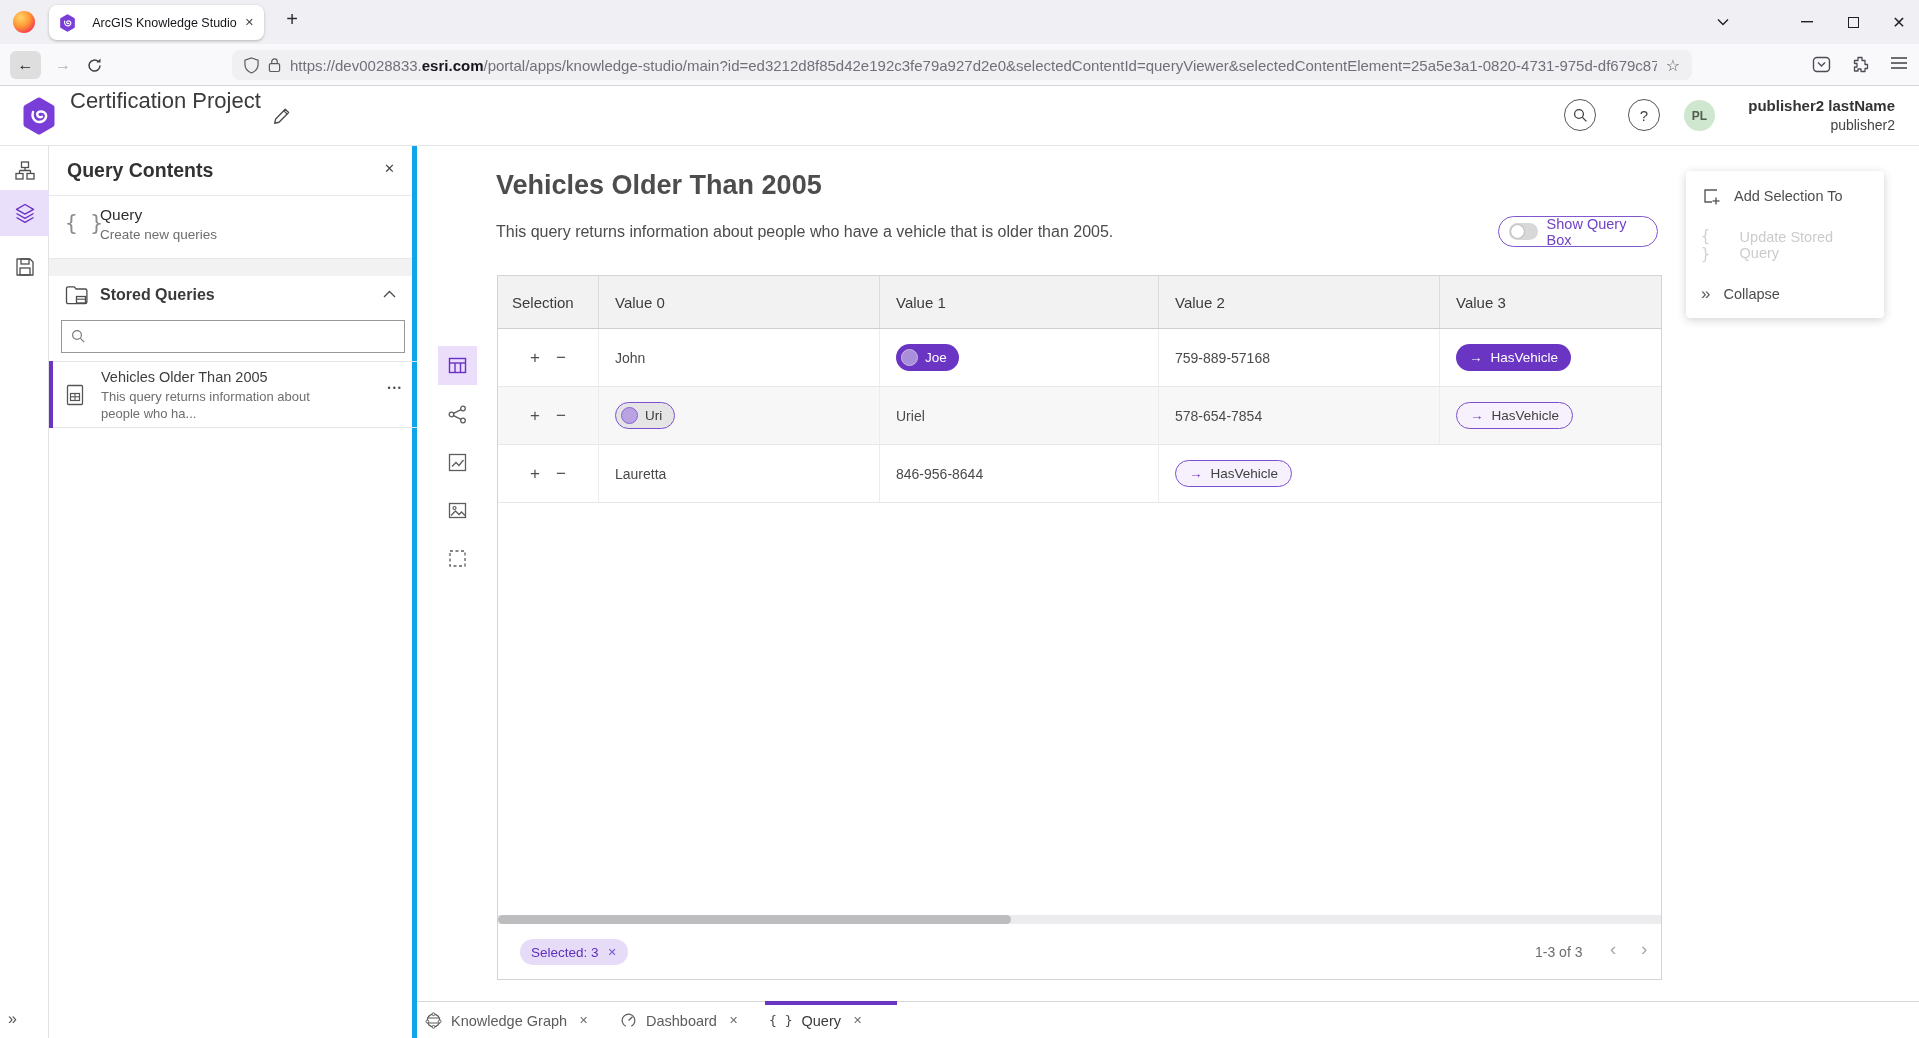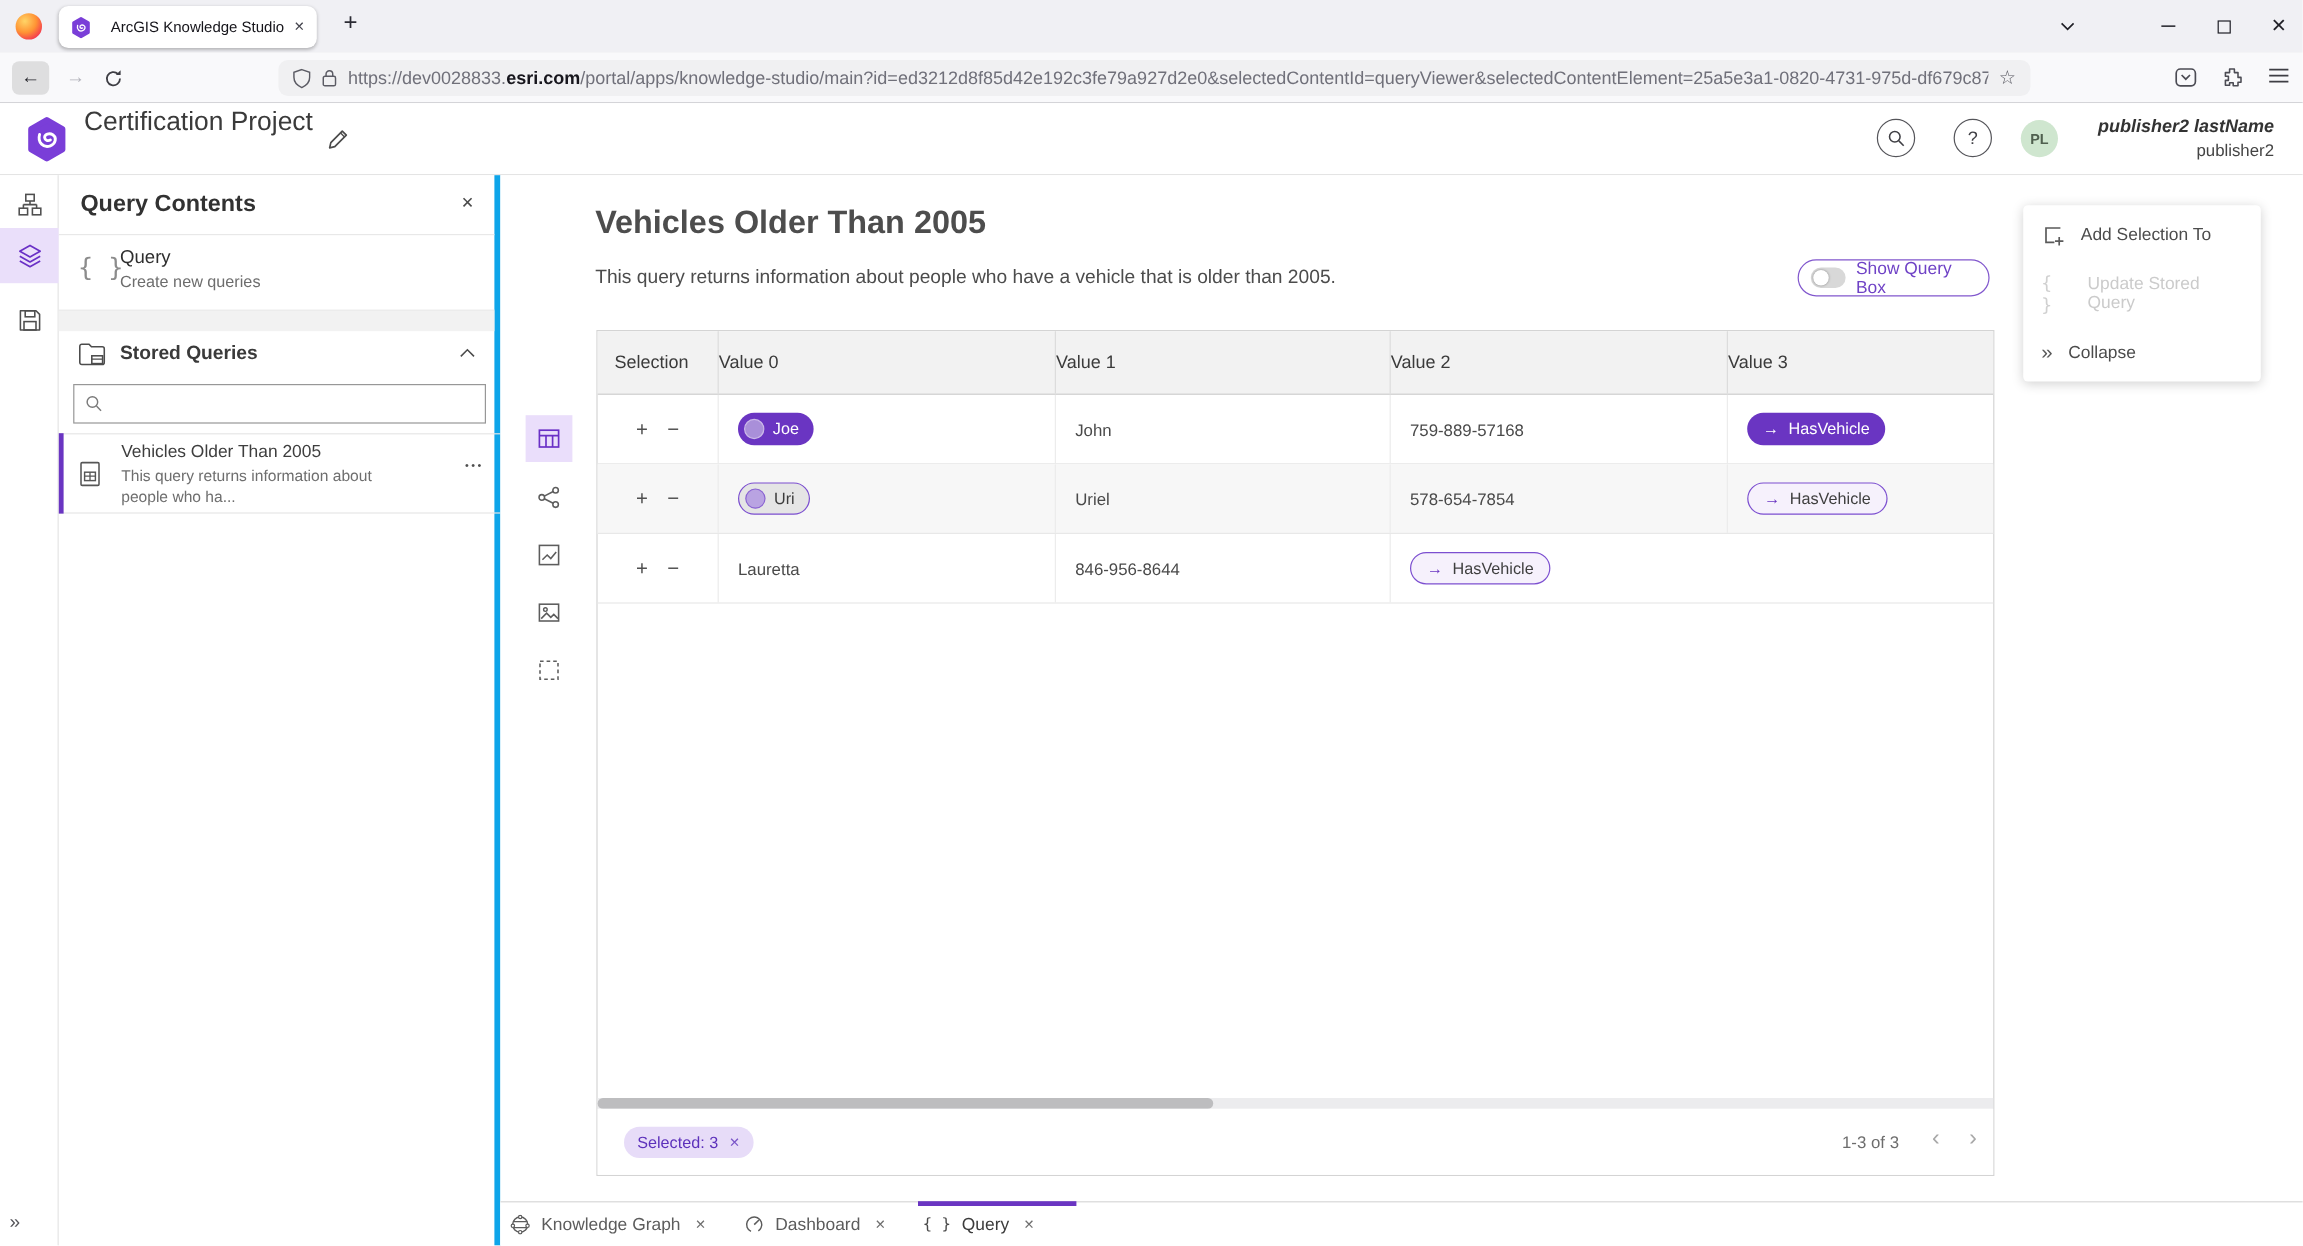--- a/index.html
+++ b/index.html
@@ -45,21 +45,21 @@
                border-bottom:1px solid #e4e4e4; }
   .project-title { position:absolute; left:70px; top:2px; font-size:22px; color:#3a3a3a; }
   .pencil { position:absolute; left:272px; top:20px; }
   .hdr-circle { position:absolute; top:13px; width:32px; height:32px; border:1px solid #55555a;
                 border-radius:50%; display:flex; align-items:center; justify-content:center;
                 font-size:15px; color:#3f3f44; }
   .avatar { position:absolute; left:1684px; top:14px; width:31px; height:31px; border-radius:50%;
             background:#cfe6cf; color:#50604f; font-size:12px; font-weight:bold; display:flex;
             align-items:center; justify-content:center; }
   .user-block { position:absolute; right:24px; top:10px; text-align:right; }
-  .user-name { font-size:15px; font-weight:bold; color:#333; line-height:20px;font-style:italic; }
+  .user-name { font-size:15px; font-weight:bold; color:#333; line-height:20px; }
   .user-sub  { font-size:14px; color:#444; line-height:18px; }
 
   
   #rail { position:absolute; left:0; top:146px; bottom:0; width:49px; background:#fff;
           border-right:1px solid #e2e2e2; }
   .rail-btn { position:absolute; left:0; width:49px; height:46px; display:flex;
               align-items:center; justify-content:center; }
   .rail-btn.sel { background:#eadffa; }
   .rail-expand { position:absolute; left:8px; bottom:10px; font-size:16px; color:#55555a; }
 
@@ -103,21 +103,21 @@
 
   .tool { position:absolute; left:21px; width:39px; height:39px; display:flex;
           align-items:center; justify-content:center; }
   .tool.sel { background:#eadefb; }
 
   
   .tablecard { position:absolute; left:80px; top:129px; width:1165px; height:705px;
                border:1px solid #d4d4d4; background:#fff; }
   .thead { display:grid; grid-template-columns:100px 281px 279px 281px 224px; height:53px;
            background:#f2f2f2; border-bottom:1px solid #cfcfcf; }
-  .th { display:flex; align-items:center; padding-left:0; font-size:15px; color:#3b3b3b;
+  .th { display:flex; align-items:center; padding-left:16px; font-size:15px; color:#3b3b3b;
         border-left:1px solid #dcdcdc; }
   .th:first-child { border-left:none; padding-left:14px; }
   .trow { display:grid; grid-template-columns:100px 281px 279px 281px 224px; height:58px;
           border-bottom:1px solid #e8e8e8; }
   .trow.alt { background:#f7f7f7; }
   .td { display:flex; align-items:center; padding-left:16px; font-size:14px; color:#4a4a4a;
         border-left:1px solid #ececec; }
   .td.selcell { justify-content:center; padding-left:0; gap:16px; font-size:17px; color:#4f4f4f; border-left:none; }
   .epill { height:27px; border-radius:14px; display:inline-flex; align-items:center; gap:7px;
            padding:0 12px 0 5px; font-size:13.5px; }
@@ -385,27 +385,27 @@
       <div class="th">Value 1</div>
       <div class="th">Value 2</div>
       <div class="th">Value 3</div>
     </div>
 
     <div class="trow">
       <div class="td selcell">
         <span>+</span>
         <span>−</span>
       </div>
+      <div class="td">John</div>
       <div class="td">
           <span class="epill solid">
             <span class="dot"></span>
             <span>Joe</span>
           </span>
         </div>
-      <div class="td">John</div>
       <div class="td">759-889-57168</div>
       <div class="td">
           <span class="rpill solid">
             <span class="arr">→</span>
             <span>HasVehicle</span>
           </span>
         </div>
     </div>
 
     <div class="trow alt">

